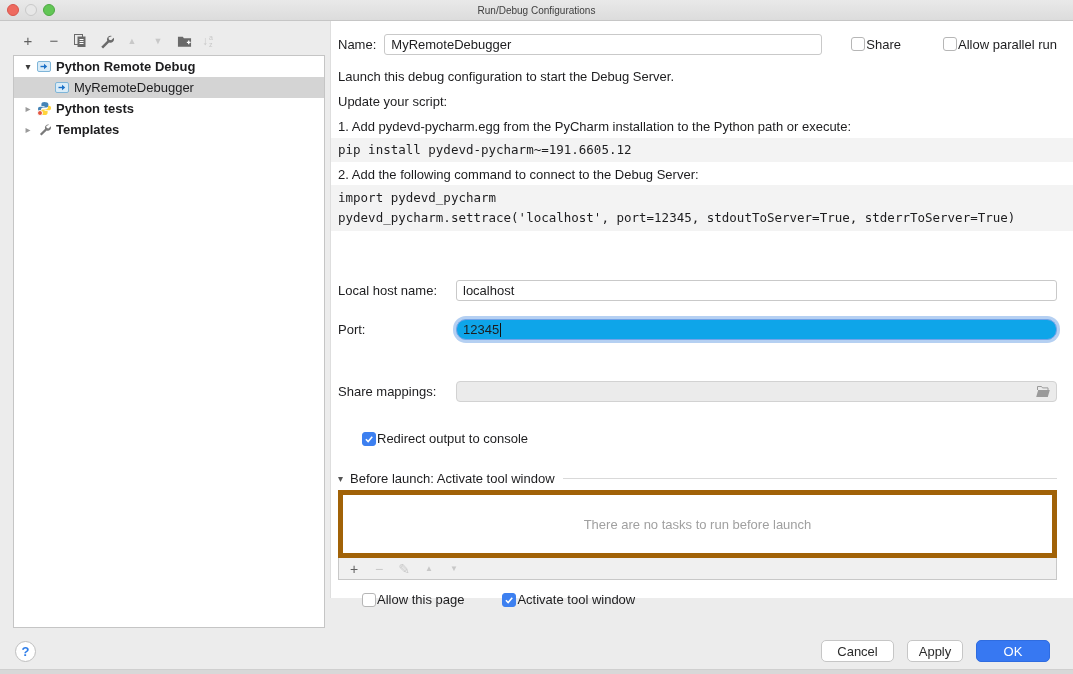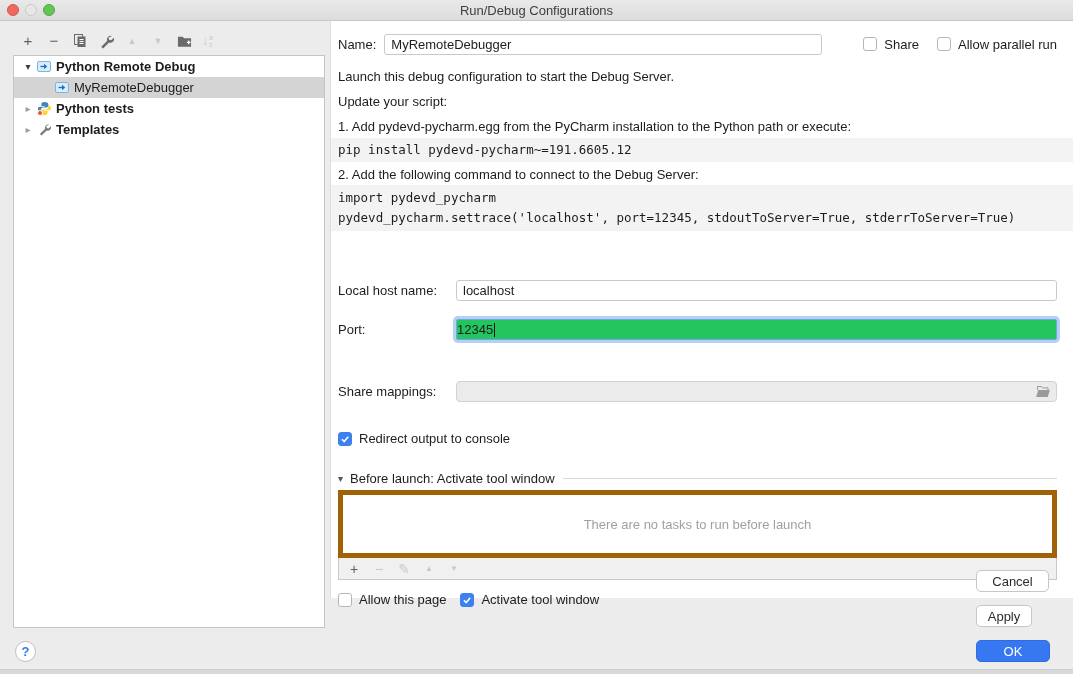--- a/index.html
+++ b/index.html
@@ -10,21 +10,21 @@
     background:#ececec; overflow:hidden;
     font-size:13px; color:#1d1d1f;
   }
   
   .titlebar {
     position:absolute; top:0; left:0; right:0; height:21px;
     background:linear-gradient(#e9e9e9,#dcdcdc);
     border-bottom:1px solid #c6c6c6;
     display:flex; align-items:center; justify-content:center;
   }
-  .titlebar .title { font-size:13px; color:#3e3e3e; }
+  .titlebar .title { font-size:10px; color:#3e3e3e; }
   .traffic { position:absolute; left:7px; top:4px; display:flex; gap:6px; }
   .light { width:12px; height:12px; border-radius:50%; }
   .light.red   { background:#ee6a5f; border:1px solid #d8554c; }
   .light.min   { background:#e7e7e7; border:1px solid #c9c9c9; }
   .light.green { background:#62c655; border:1px solid #4fa844; }
 
   
   .tree-toolbar {
     position:absolute; top:32px; left:20px; height:18px;
     display:flex; align-items:center; gap:10px;
@@ -63,21 +63,21 @@
   .row { display:flex; align-items:center; }
   .name-row { margin-top:12px; height:22px; }
   .flabel { margin-right:8px; }
   .tinput {
     height:21px; border:1px solid #c9c9c9; border-radius:3px; background:#fff;
     font-family:"Liberation Sans", sans-serif; font-size:13px; color:#1d1d1f;
     padding:0 6px; outline:none;
   }
   .name-input { width:438px; }
   .share-group { margin-left:auto; display:flex; align-items:center; gap:18px; }
-  .cbrow { display:flex; align-items:center; gap:7px; }
+  .cbrow { display:flex; align-items:center; gap:1px;margin-left:24px; }
   .cb { width:14px; height:14px; border-radius:3px; background:#fff; border:1px solid #b6b6b6;
         flex:0 0 14px; display:flex; align-items:center; justify-content:center; }
   .cb.checked { background:#3d80f0; border:1px solid #3d80f0; }
 
   .para { line-height:17px; }
   .p1 { margin-top:13px; }
   .p2 { margin-top:8px; }
   .p3 { margin-top:8px; }
   .p4 { margin-top:4px; }
   .codeblock {
@@ -88,23 +88,23 @@
   }
   .codeblock.two { margin-top:2px; padding-top:3px; padding-bottom:3px; }
 
   .field-row { margin-top:48px; height:22px; }
   .field-row.port { margin-top:7px; height:43px; }
   .field-row.path { margin-top:29px; }
   .fcol { flex:0 0 118px; }
   .grow { flex:1 1 auto; }
   .host-input { width:100%; }
   .port-box {
-    flex:1 1 auto; height:21px; border:1px solid #73a3e8; border-radius:2px;
-    box-shadow:0 0 0 3px #b5d0f2; background:#22c55e; display:flex; align-items:center;
-    padding:0 0;
+    flex:1 1 auto; height:21px; border:1px solid #73a3e8; border-radius:10px;
+    box-shadow:0 0 0 3px #b5d0f2; background:#0ea5e9; display:flex; align-items:center;
+    padding:0 6px;
   }
   .caret { display:inline-block; width:1px; height:14px; background:#111; margin-left:1px; }
   .path-field {
     flex:1 1 auto; height:21px; background:#ebebeb; border:1px solid #d2d2d2; border-radius:4px;
     display:flex; align-items:center; justify-content:flex-end; padding:0 5px;
   }
   .chk-line { margin-top:29px; }
   .chk-line2 { margin-top:11px; }
 
   .section-head { margin-top:25px; display:flex; align-items:center; }
@@ -123,21 +123,21 @@
   .tasks-bar .tbtn { font-size:14px; }
   .tasks-bar .tri { font-size:8px; }
   .page-cbs { margin-top:12px; display:flex; align-items:center; gap:14px; }
 
   
   .help-btn {
     position:absolute; left:15px; bottom:12px; width:21px; height:21px; border-radius:50%;
     background:#fff; border:1px solid #bfbfbf; color:#2e7de9; font-weight:bold;
     display:flex; align-items:center; justify-content:center; font-size:13px;
   }
-  .footer-btns { position:absolute; right:23px; bottom:12px; display:flex; gap:13px;flex-direction:column; }
+  .footer-btns { position:absolute; right:23px; bottom:12px; display:flex; gap:13px; }
   .btn {
     height:22px; border:1px solid #c6c6c6; border-radius:5px; background:#fff;
     font-family:"Liberation Sans", sans-serif; font-size:13px; color:#2b2b2b;
     display:flex; align-items:center; justify-content:center;
   }
   .btn.cancel { width:73px; }
   .btn.apply { width:56px; }
   .btn.primary { width:74px; background:#3778f2; border-color:#2f6ce0; color:#fff; }
   .bottom-edge { position:absolute; bottom:0; left:0; right:0; height:5px;
                  background:#d8d8d8; border-top:1px solid #cfcfcf; }

